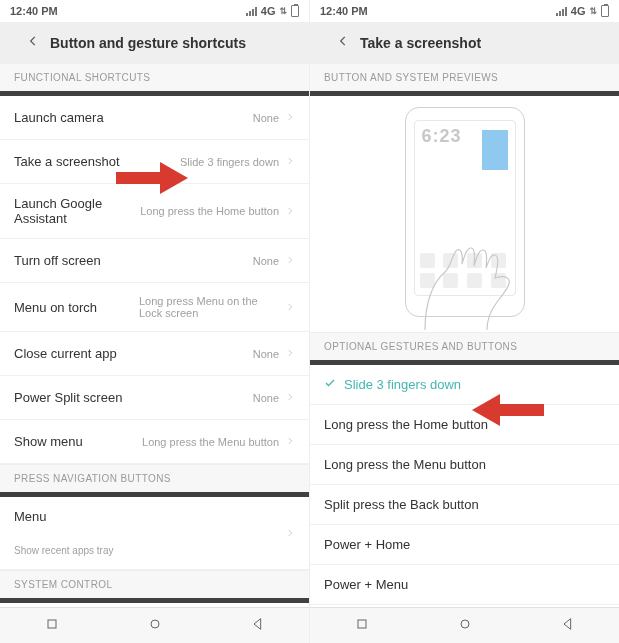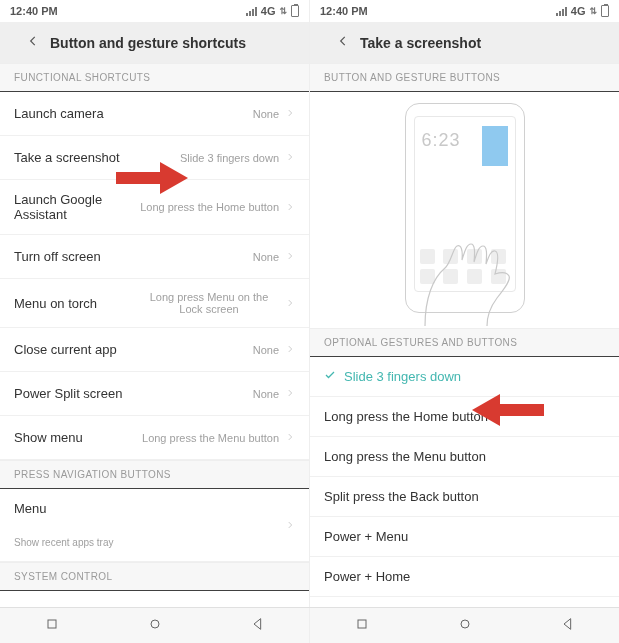--- a/index.html
+++ b/index.html
@@ -49,38 +49,38 @@
   }
   .back-icon svg { width: 14px; height: 14px; stroke: #555; }
   .header-title { font-size: 14px; font-weight: 600; color: #333; }
   .content { flex: 1; overflow: hidden; background: #fff; }
   .section-header {
     background: #f7f7f7;
     color: #9a9a9a;
     font-size: 10px;
     letter-spacing: 0.4px;
     padding: 8px 14px;
-    border-bottom: 1px solid #404040;
+    border-bottom: 5px solid #404040;
     border-top: 1px solid #eee;
   }
   .row {
     display: flex;
     align-items: center;
     justify-content: space-between;
     padding: 12px 14px;
     border-bottom: 1px solid #f0f0f0;
     min-height: 44px;
   }
   .row-label { font-size: 13px; color: #333; }
   .row-sub {
     font-size: 10px; color: #a0a0a0; margin-top: 20px; line-height: 1.3;
   }
   .row-main { display: flex; flex-direction: column; flex: 1; padding-right: 20px; }
   .row-value {
-    font-size: 11px; color: #a0a0a0; text-align: center; max-width: 140px;
+    font-size: 11px; color: #a0a0a0; text-align: left; max-width: 140px;
   }
   .row-right { display: flex; align-items: center; gap: 6px; }
   .chevron svg { width: 10px; height: 10px; stroke: #c0c0c0; }
   .option-row {
     padding: 12px 14px;
     border-bottom: 1px solid #f0f0f0;
     font-size: 13px;
     color: #333;
     display: flex;
     align-items: center;
@@ -101,21 +101,21 @@
     width: 120px; height: 210px;
     border: 1.5px solid #d0d0d0;
     border-radius: 14px;
     position: relative;
     background: #fff;
   }
   .preview-inner {
     position: absolute; top: 12px; left: 8px; right: 8px; bottom: 20px;
     border: 1px solid #e8e8e8; border-radius: 4px;
   }
-  .preview-time { position: absolute; top: 26px; left: 16px; font-size: 18px; color: #c8c8c8; font-weight: 400; letter-spacing: 1px; text-align: right;}
+  .preview-time { position: absolute; top: 18px; left: 16px; font-size: 18px; color: #c8c8c8; font-weight: 700; letter-spacing: 1px; text-align: right;}
   .preview-block { position: absolute; top: 22px; right: 16px; width: 26px; height: 40px; background: #8fc9ef; }
   .preview-grid {
     position: absolute; left: 14px; right: 14px; bottom: 28px;
     display: grid; grid-template-columns: repeat(4, 1fr); gap: 5px;
   }
   .preview-app { width: 15px; height: 15px; background: #eee; border-radius: 2px; }
   .hand {
     position: absolute;
     bottom: 0; left: 50%; transform: translateX(-50%);
     width: 120px; height: 120px;
@@ -335,21 +335,21 @@
     </div>
     <div class="header">
       <span class="back-icon">
         <svg viewBox="0 0 24 24" fill="none" stroke-width="2">
             <path d="M15 5l-7 7 7 7"></path>
           </svg>
       </span>
       <span class="header-title">Take a screenshot</span>
     </div>
     <div class="content">
-      <div class="section-header">BUTTON AND GESTURE BUTTONS</div>
+      <div class="section-header">BUTTON AND SYSTEM PREVIEWS</div>
       <div class="preview-area">
         <div class="preview-phone">
           <div class="preview-inner"></div>
           <div class="preview-time">6:23</div>
           <div class="preview-block"></div>
           <div class="preview-grid">
             <div class="preview-app"></div>
               <div class="preview-app"></div>
               <div class="preview-app"></div>
               <div class="preview-app"></div>
@@ -376,24 +376,24 @@
       <div class="option-row">
         <span>Long press the Home button</span>
       </div>
       <div class="option-row">
         <span>Long press the Menu button</span>
       </div>
       <div class="option-row">
         <span>Split press the Back button</span>
       </div>
       <div class="option-row">
+        <span>Power + Home</span>
+      </div>
+      <div class="option-row">
         <span>Power + Menu</span>
-      </div>
-      <div class="option-row">
-        <span>Power + Home</span>
       </div>
     </div>
   </div>
 
 </div>
 
 <div class="navbar">
   <div class="navbar-half">
     <span class="nav-btn"><svg viewBox="0 0 24 24">
           <rect x="6" y="6" width="12" height="12"></rect>

